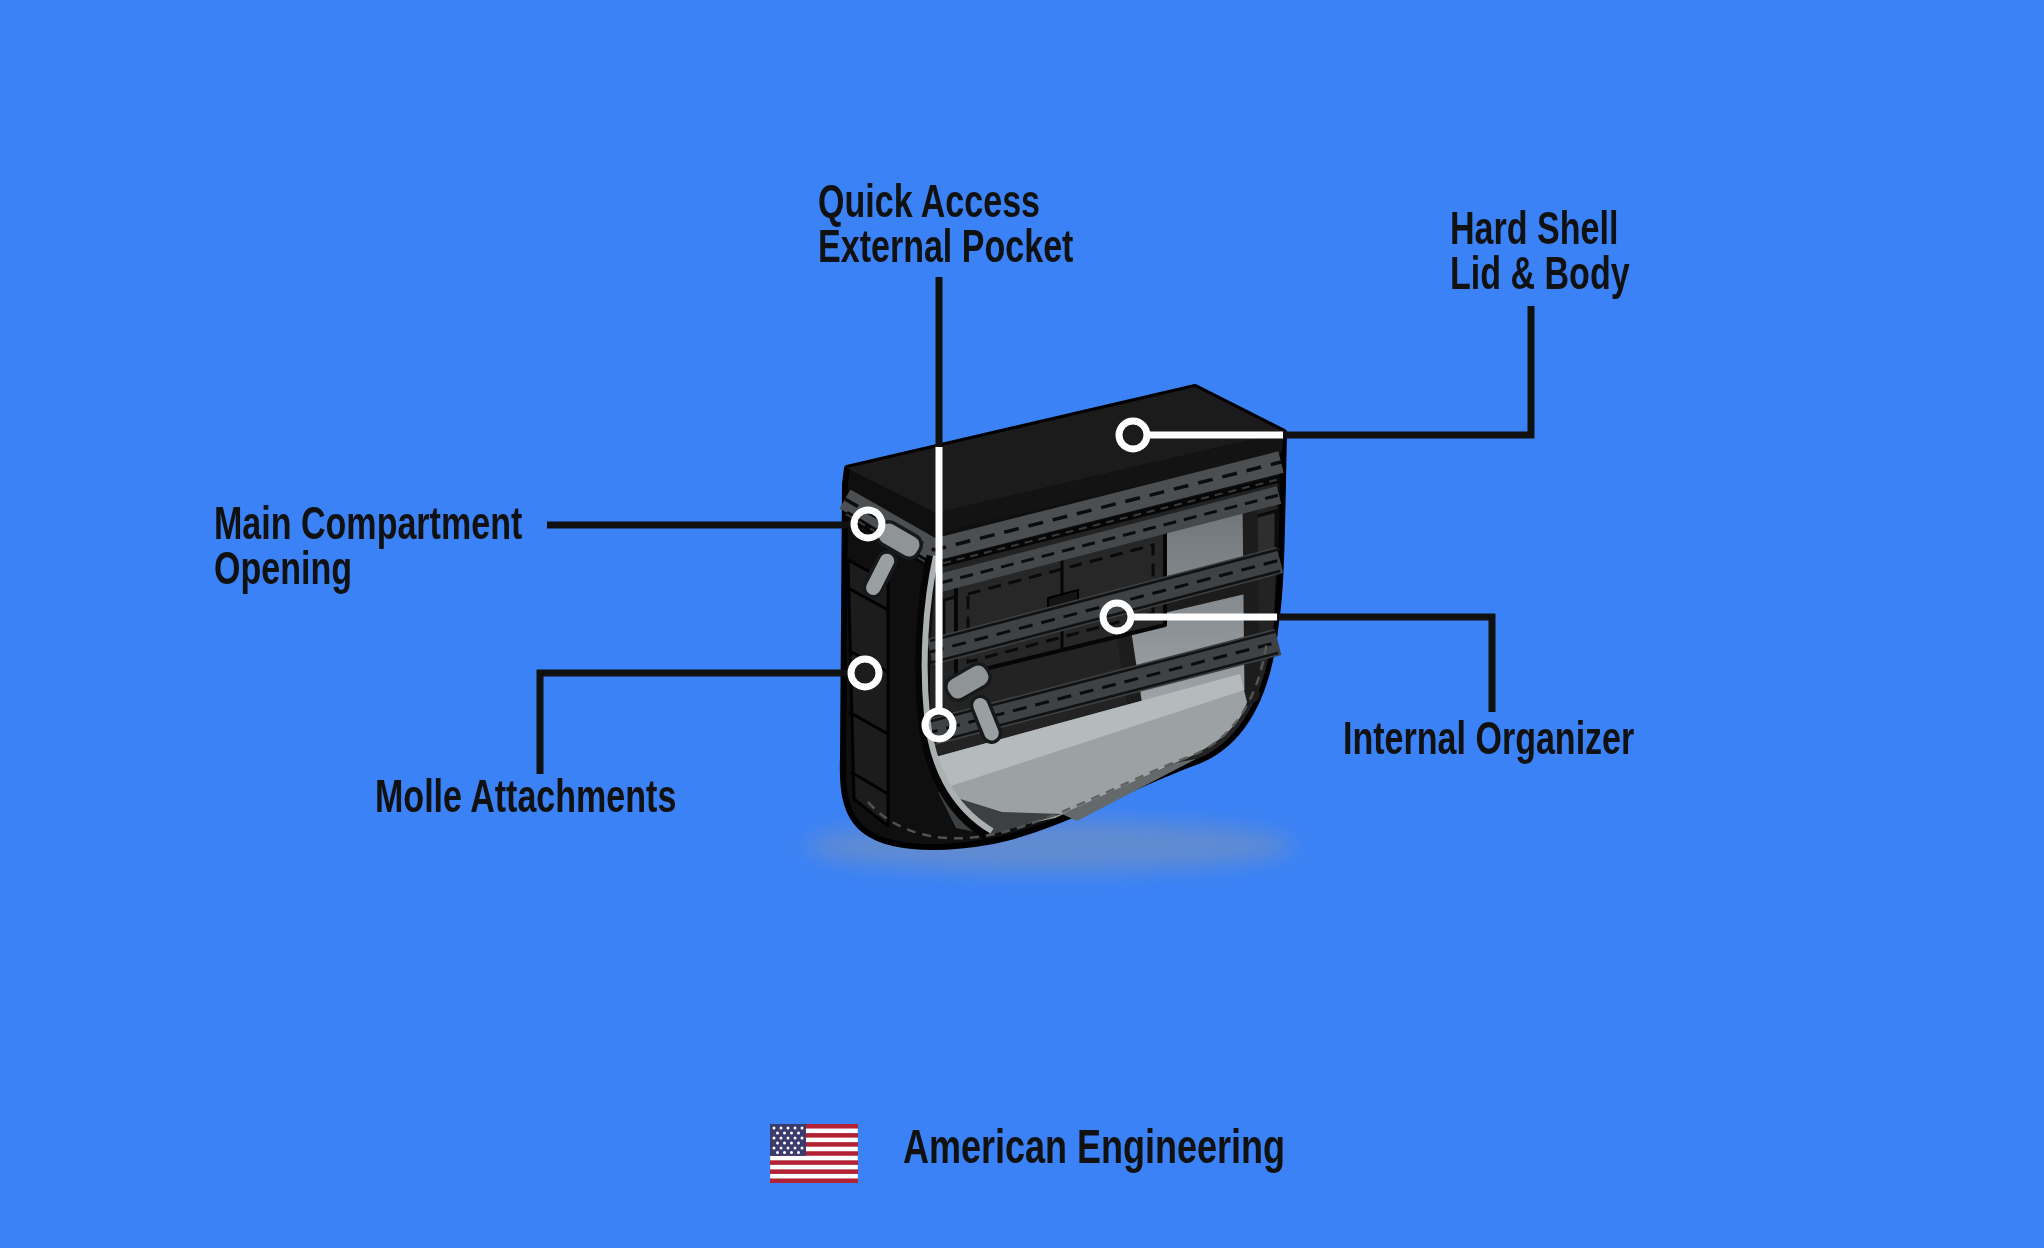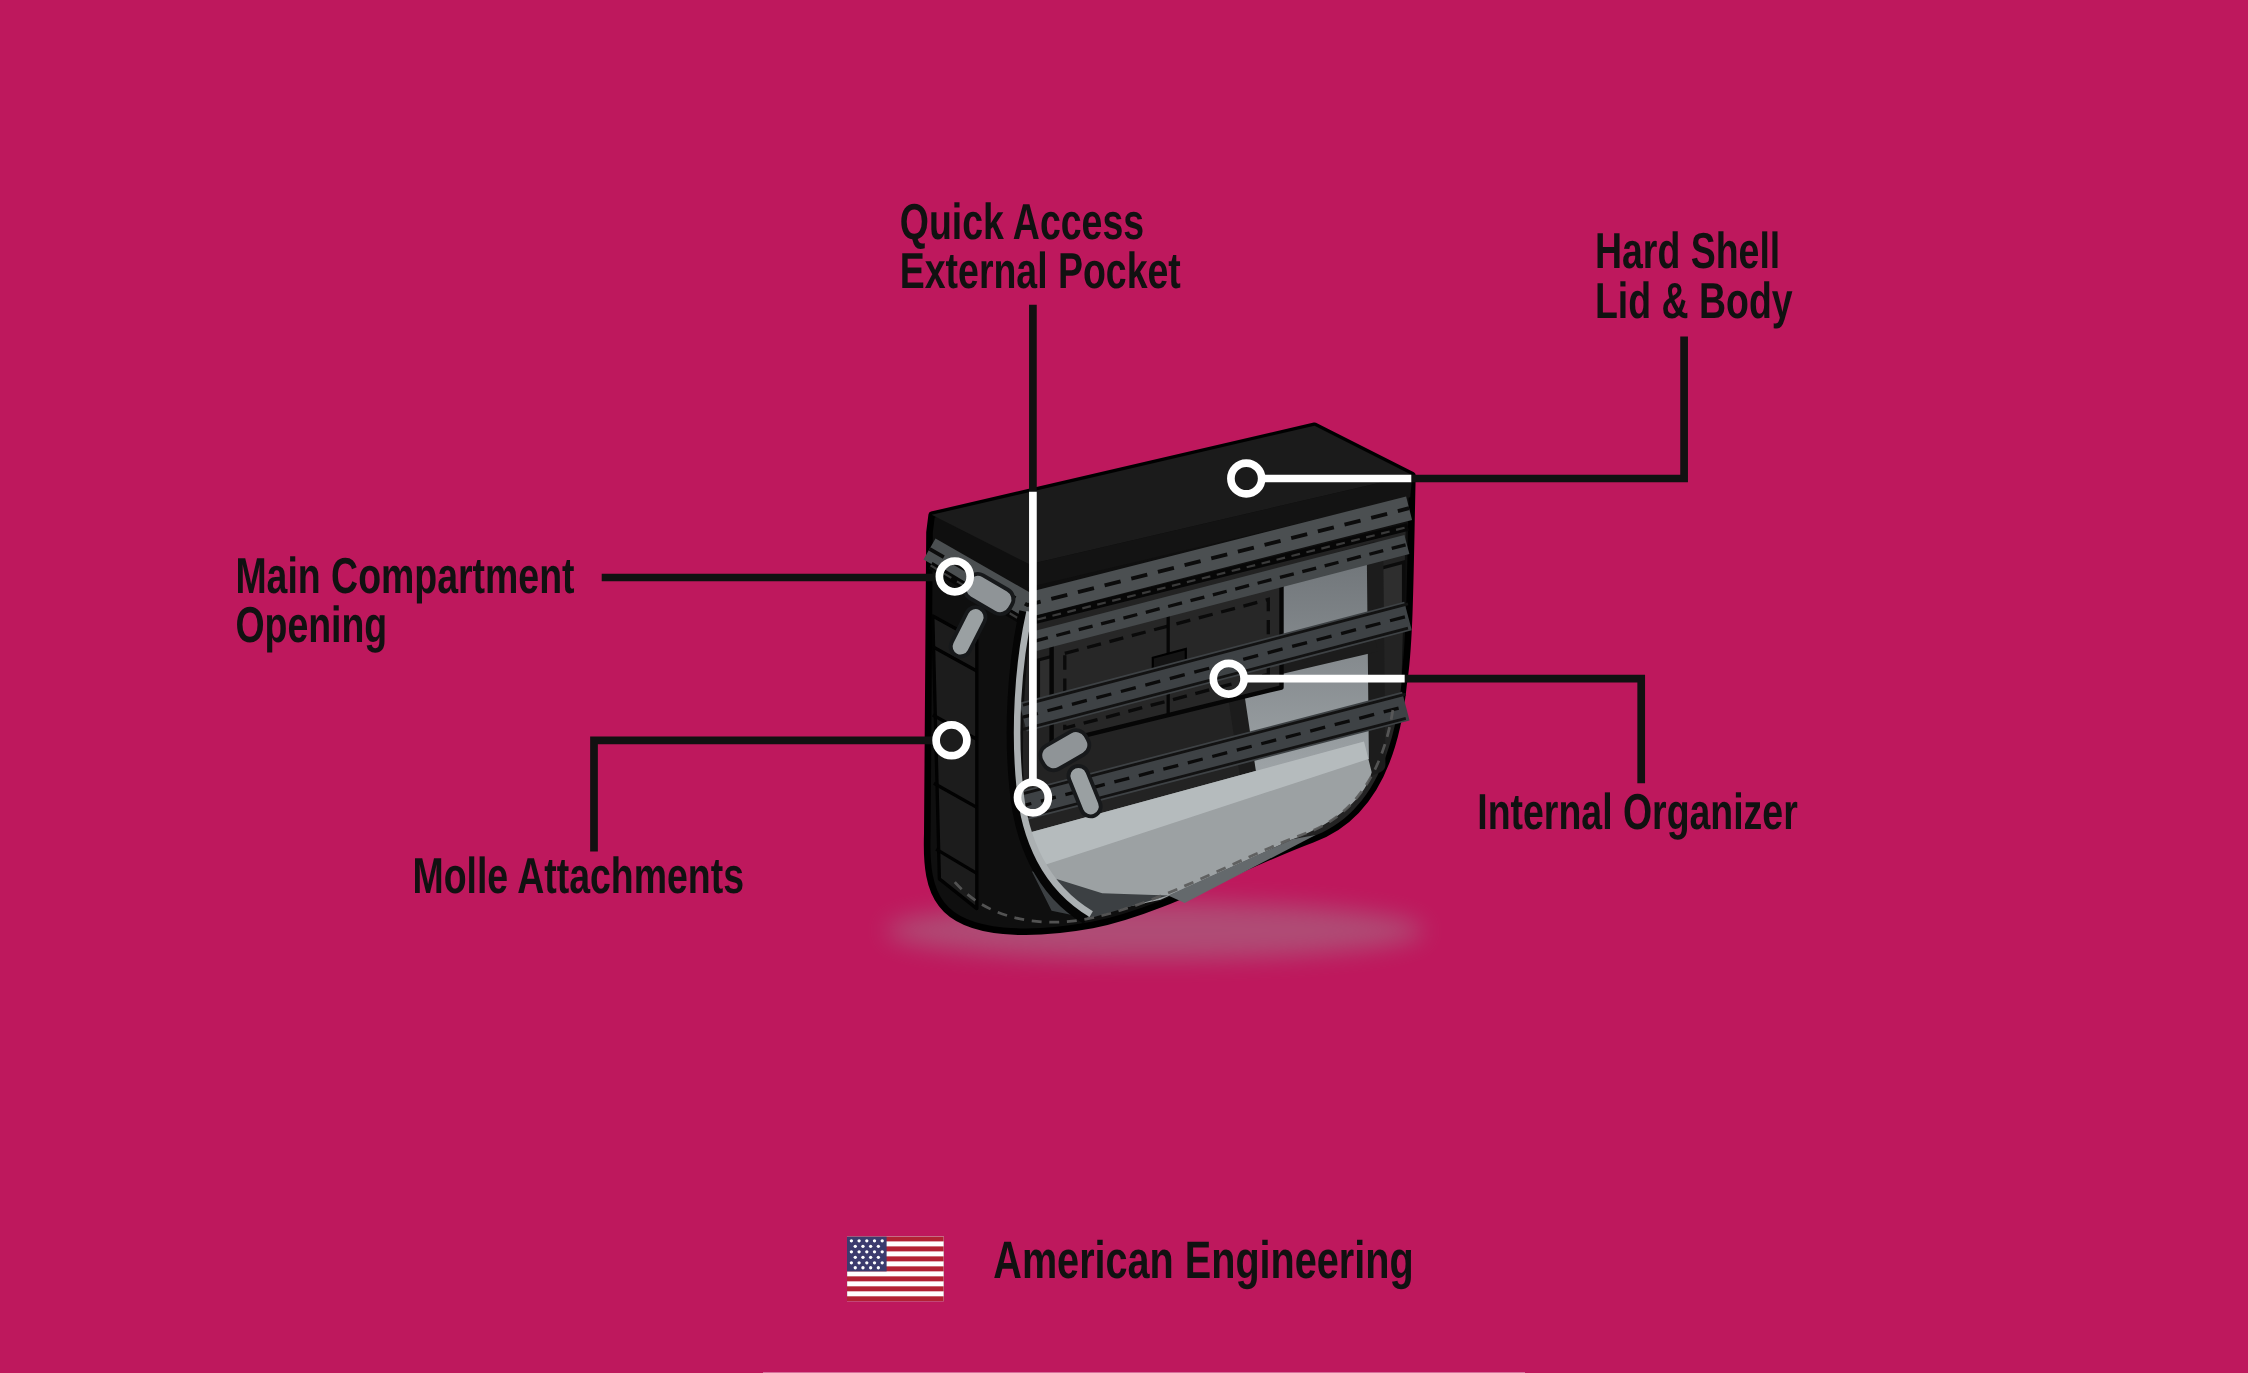--- a/index.html
+++ b/index.html
@@ -1,19 +1,19 @@
 <!DOCTYPE html>
 <html><head>
 <meta charset="utf-8">
 <style>
   html,body{margin:0;padding:0;background:#fff;}
   .stage{
     position:relative;
     width:2044px;height:1248px;
-    background:#be185d;
+    background:#3b82f6;
     overflow:hidden;
     font-family:"Liberation Sans", sans-serif;
   }
   .art{position:absolute;left:0;top:0;}
   .callout-label{
     position:absolute;
     color:#111;
     font-weight:700;
     font-size:46px;
     line-height:45px;

